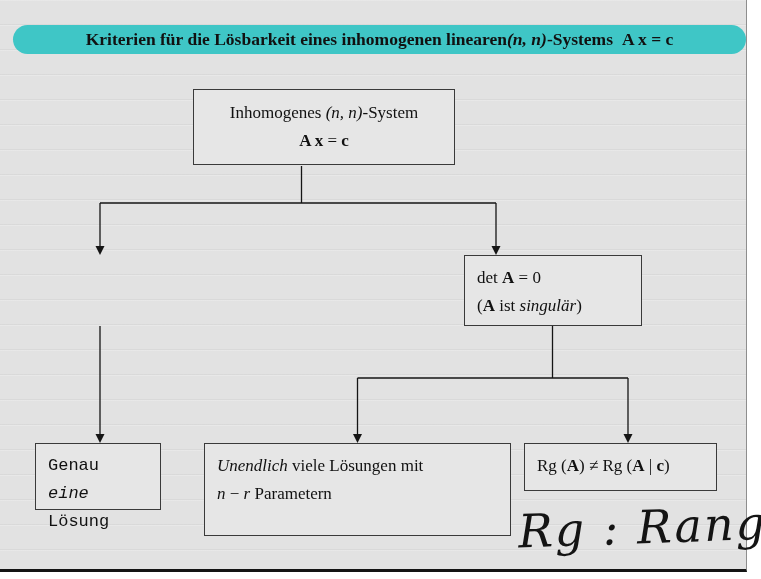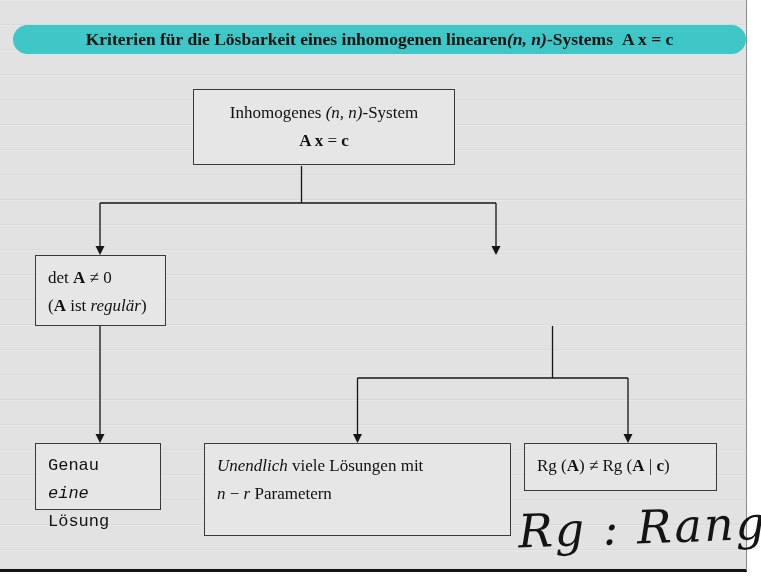--- a/index.html
+++ b/index.html
@@ -107,25 +107,25 @@
       <span class="it">(n, n)</span>
       <span>-Systems</span>
       <span class="eq">A x = c</span>
     </div>
 
   <div class="box center top-box">
     <div><span>Inhomogenes </span><span class="it">(n, n)</span><span>-System</span></div>
     <div><span class="bf">A x</span><span> = </span><span class="bf">c</span></div>
   </div>
 
-  <div class="box left-box">
-    <div><span>det </span><span class="bf">A</span><span> ≠ 0</span></div>
-    <div><span>(</span><span class="bf">A</span><span> ist </span><span class="it">regulär</span><span>)</span></div>
+
+  <div class="box right-box">
+    <div><span>det </span><span class="bf">A</span><span> = 0</span></div>
+    <div><span>(</span><span class="bf">A</span><span> ist </span><span class="it">singulär</span><span>)</span></div>
   </div>
-
 
   <div class="box res-left">
     <div><span>Genau </span><span class="it">eine</span></div>
     <div><span>Lösung</span></div>
   </div>
 
   <div class="box res-mid">
     <div><span class="it">Unendlich</span><span> viele Lösungen mit</span></div>
     <div><span class="it">n</span><span> − </span><span class="it">r</span><span> Parametern</span></div>
   </div>

